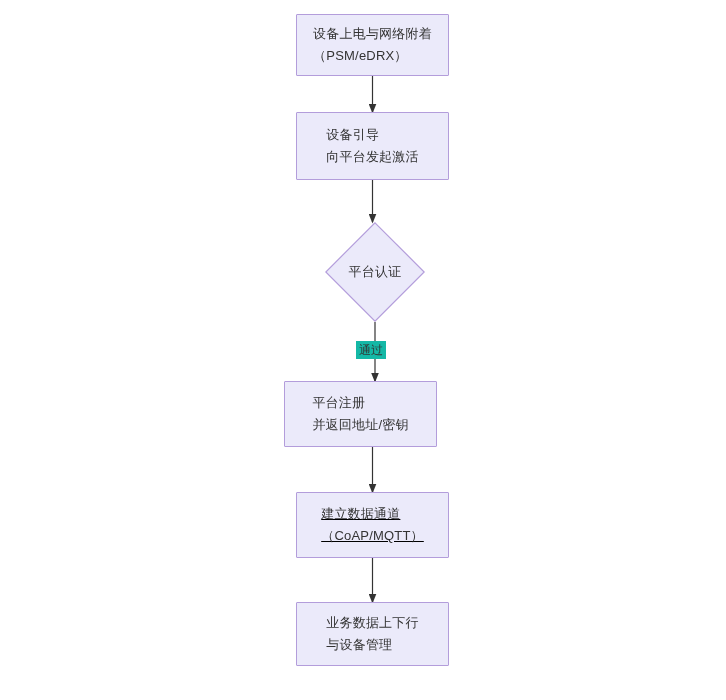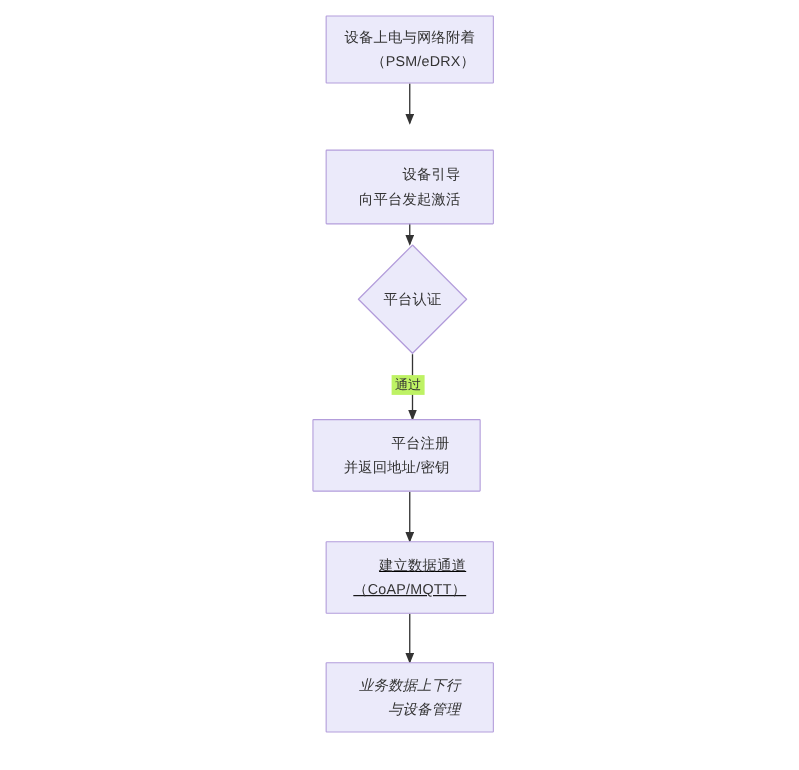--- a/index.html
+++ b/index.html
@@ -28,21 +28,21 @@
     width: 726px;
     height: 700px;
     pointer-events: none;
   }
   .node {
     position: absolute;
     box-sizing: border-box;
     display: flex;
     align-items: center;
     justify-content: center;
-    text-align: right;
+    text-align: left;
   }
   .node-process {
     background: #ebeafa;
     border: 1px solid #b39ddb;
     border-radius: 1px;
   }
   .node-label {
     font-size: 13px;
     line-height: 22px;
     color: #333333;
@@ -64,21 +64,21 @@
   }
   .node-decision .node-label {
     position: relative;
     z-index: 2;
   }
   .edge-label {
     position: absolute;
     font-size: 12px;
     line-height: 16px;
     color: #333333;
-    background: #bef264;
+    background: #14b8a6;
     padding: 1px 3px;
     white-space: nowrap;
   }
 </style>
 </head>
 <body>
 
 <div id="flowchart-canvas">
 
   <svg class="svg-layer" viewBox="0 0 726 700" width="726" height="700">
@@ -97,21 +97,21 @@
     <line x1="372.5" y1="447" x2="372.5" y2="492" stroke="#333333" stroke-width="1.2" marker-end="url(#arrowhead)"></line>
 
     <line x1="372.5" y1="558" x2="372.5" y2="602" stroke="#333333" stroke-width="1.2" marker-end="url(#arrowhead)"></line>
   </svg>
 
   <div class="node node-process" style="left:296px; top:14px; width:153px; height:62px;">
     <span class="node-label">设备上电与网络附着
 （PSM/eDRX）</span>
   </div>
 
-  <div class="node node-process" style="left:296px; top:112px; width:153px; height:68px;margin-top:24px;">
+  <div class="node node-process" style="left:296px; top:112px; width:153px; height:68px;">
     <span class="node-label">设备引导
 向平台发起激活</span>
   </div>
 
   <div class="node-decision" style="left:325px; top:222px; width:100px; height:100px;text-align:right;">
     <svg class="diamond-shape" viewBox="0 0 100 100" preserveAspectRatio="none">
       <polygon points="50,0.8 99.2,50 50,99.2 0.8,50" fill="#ebeafa" stroke="#b39ddb" stroke-width="1.2"></polygon>
     </svg>
     <span class="node-label">平台认证</span>
   </div>
@@ -123,18 +123,18 @@
   <div class="node node-process" style="left:284px; top:381px; width:153px; height:66px;">
     <span class="node-label">平台注册
 并返回地址/密钥</span>
   </div>
 
   <div class="node node-process" style="left:296px; top:492px; width:153px; height:66px;text-decoration:underline;">
     <span class="node-label">建立数据通道
 （CoAP/MQTT）</span>
   </div>
 
-  <div class="node node-process" style="left:296px; top:602px; width:153px; height:64px;font-style:italic;">
+  <div class="node node-process" style="left:296px; top:602px; width:153px; height:64px;">
     <span class="node-label">业务数据上下行
 与设备管理</span>
   </div>
 
 </div>
 
 </body></html>

